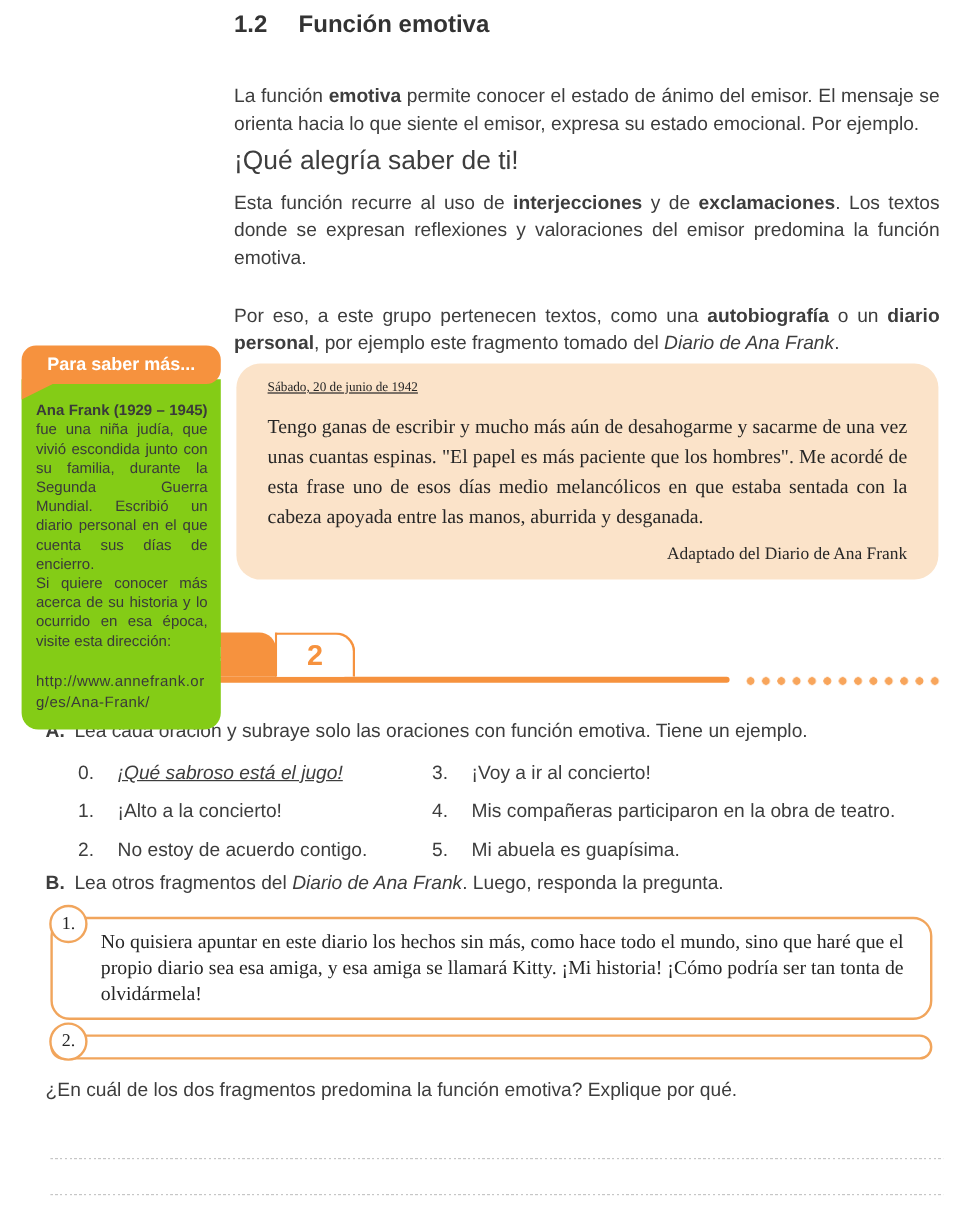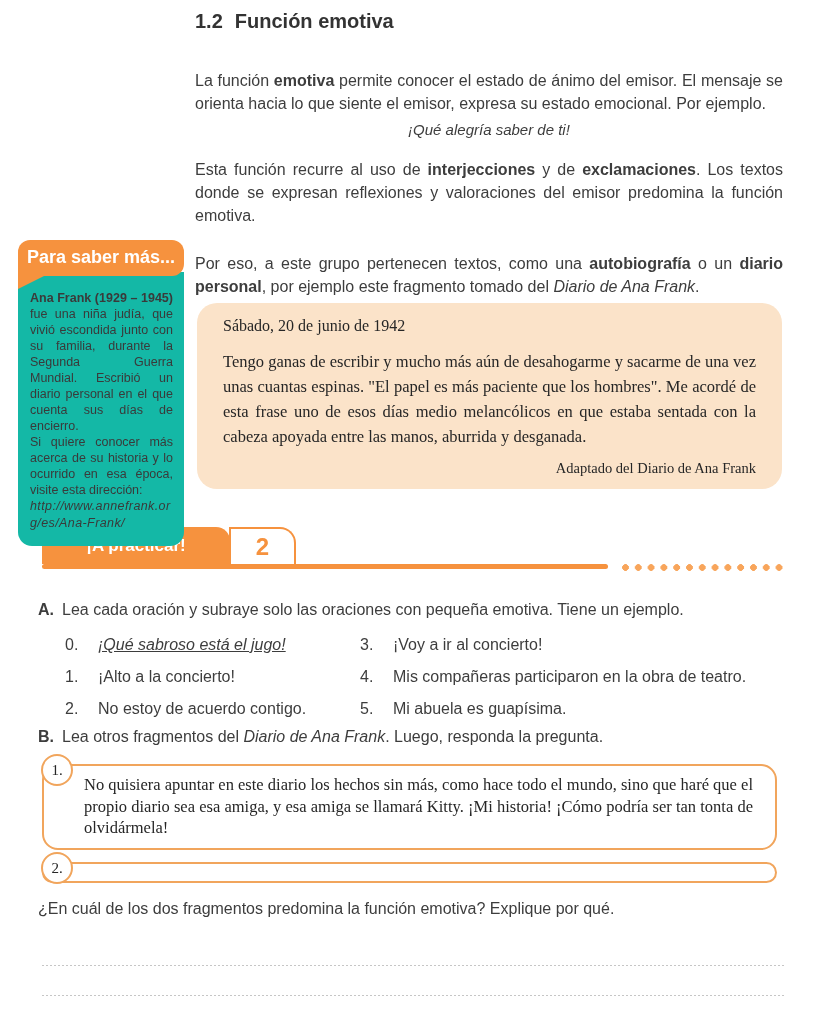--- a/index.html
+++ b/index.html
@@ -1,50 +1,50 @@
 <!DOCTYPE html>
 <html lang="es"><head>
 <meta charset="utf-8">
 <style>
   html,body{margin:0;padding:0;background:#ffffff;}
   .page{position:relative;width:817px;height:1024px;background:#ffffff;overflow:hidden;
         font-family:"Liberation Sans",sans-serif;color:#3d3d3d;}
 
   
-  .heading{position:absolute;left:195px;top:10px;display:flex;gap:12px;
+  .heading{position:absolute;left:195px;top:10px;display:flex;gap:26px;
            font-size:20px;font-weight:bold;color:#333;}
   .para{position:absolute;left:195px;width:588px;font-size:16px;line-height:23px;
         text-align:justify;}
   .p1{top:53px;}
-  .quote{position:absolute;left:195px;top:121px;width:588px;text-align:center;
-         font-style:italic;font-size:15px;}
+  .quote{position:absolute;left:195px;top:121px;width:588px;text-align:left;
+         font-size:22px;}
   .p2{top:142px;}
   .p3{top:236px;}
   .b{font-weight:bold;}
   .i{font-style:italic;}
 
   
   .sidebar{position:absolute;left:18px;top:240px;width:166px;font-size:12.5px;}
   .sb-header{position:relative;z-index:2;background:#F6923E;color:#fff;font-weight:bold;
-             font-size:18px;text-align:center;padding:7px 0 8px;
-             border-radius:12px 12px 12px 0;}
+             font-size:15px;text-align:center;padding:7px 0 8px;
+             border-radius:12px 12px 12px 0;margin-top:48px;}
   .sb-header::after{content:"";position:absolute;left:0;top:100%;width:0;height:0;
              border-top:13px solid #F6923E;border-right:26px solid transparent;}
-  .sb-body{position:relative;z-index:1;background:#14b8a6;margin-top:-4px;
+  .sb-body{position:relative;z-index:1;background:#84cc16;margin-top:-4px;
            border-radius:0 0 14px 14px;padding:18px 11px 14px 12px;
            line-height:16px;text-align:justify;color:#3a3a3a;}
   .sb-p2{}
-  .sb-url{margin-top:0;font-style:italic;letter-spacing:0.4px;line-height:17px;
+  .sb-url{margin-top:18px;letter-spacing:0.4px;line-height:17px;
           word-break:break-all;}
 
   
   .diary{position:absolute;left:197px;top:303px;width:585px;box-sizing:border-box;
          background:#FBE3C9;border-radius:20px;padding:14px 26px 12px 26px;
          font-family:"Liberation Serif",serif;color:#262626;}
-  .diary-date{font-size:16px;margin-bottom:14px;}
+  .diary-date{font-size:11px;margin-bottom:14px;text-decoration:underline;}
   .diary-body{font-size:16.5px;line-height:25px;text-align:justify;}
   .diary-credit{font-size:14.5px;text-align:right;margin-top:11px;}
 
   
   .rule{position:absolute;left:42px;top:564px;width:566px;height:5px;
         background:#F6923E;border-radius:3px;}
   .prac-tab{position:absolute;left:42px;top:527px;width:188px;height:37px;
         background:#F6923E;border-radius:16px 14px 0 0;color:#fff;font-weight:bold;
         font-size:17px;text-align:center;line-height:38px;}
   .num-tab{position:absolute;left:229px;top:527px;width:63px;height:35px;
@@ -119,21 +119,21 @@
   </div>
 
   <div class="rule"></div>
   <div class="prac-tab">¡A practicar!</div>
   <div class="num-tab">2</div>
   <div class="dots"></div>
 
   <div class="exA">
     <div class="instr">
       <span class="letter">A.</span>
-      <span>Lea cada oración y subraye solo las oraciones con pequeña emotiva. Tiene un ejemplo.</span>
+      <span>Lea cada oración y subraye solo las oraciones con función emotiva. Tiene un ejemplo.</span>
     </div>
     <div class="a-grid">
       <div class="item">
           <span class="inum">0.</span>
           <span class="example">¡Qué sabroso está el jugo!</span>
         </div>
       <div class="item">
           <span class="inum">3.</span>
           <span>¡Voy a ir al concierto!</span>
         </div>

